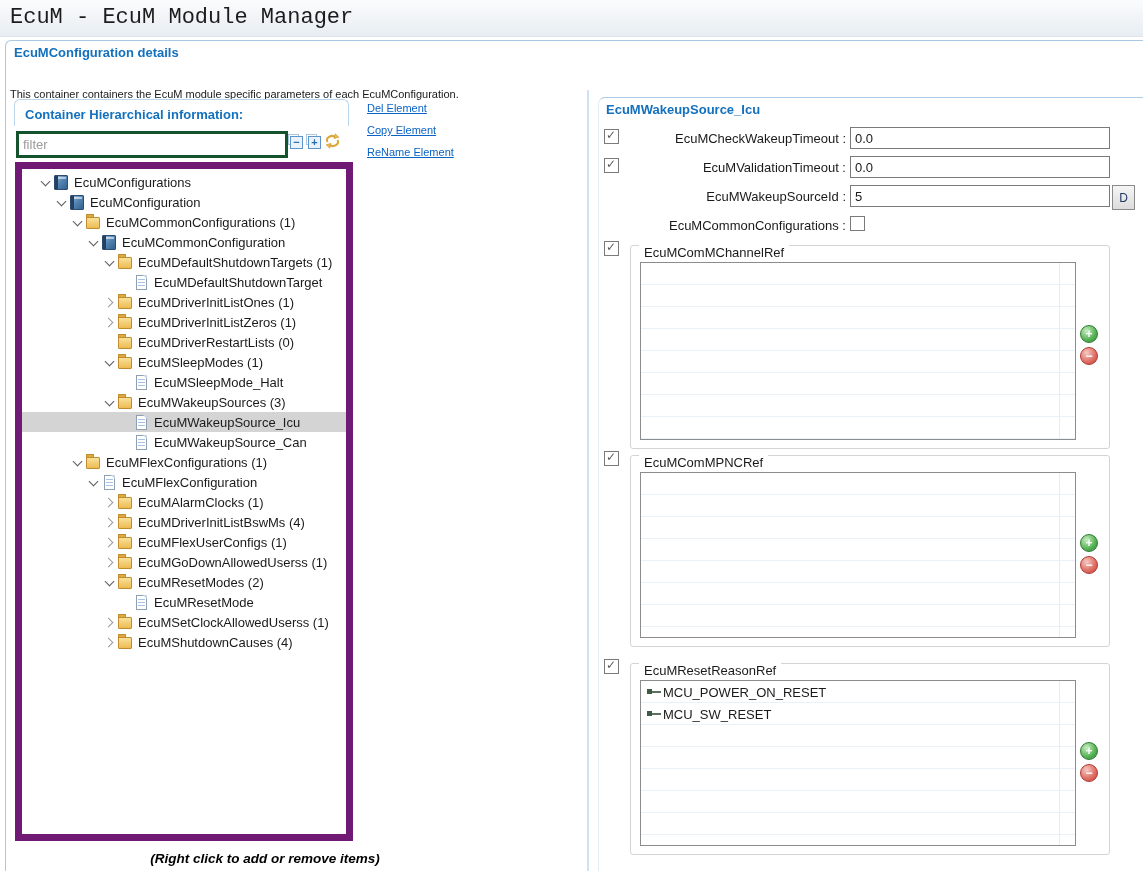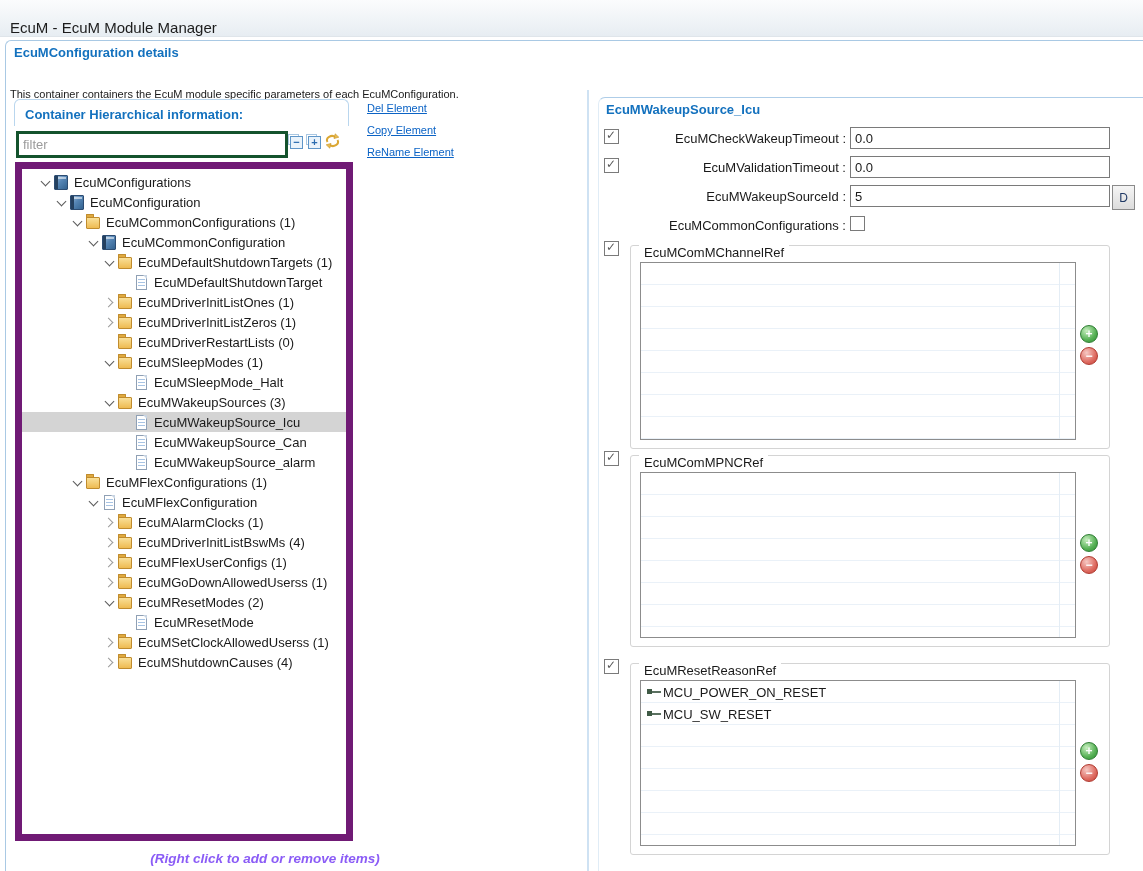--- a/index.html
+++ b/index.html
@@ -2,21 +2,21 @@
 <html><head>
 <meta charset="utf-8">
 <style>
   html,body{margin:0;padding:0;background:#fff;}
   #page{position:relative;width:1143px;height:871px;background:#fff;overflow:hidden;
         font-family:"Liberation Sans","DejaVu Sans",sans-serif;color:#1a1a1a;}
 
   
   .titlebar{position:absolute;left:0;top:0;width:1143px;height:36px;
             background:linear-gradient(#fbfcfd,#e7edf2);border-bottom:1px solid #dfe5ea;}
-  .titlebar .title{position:absolute;left:10px;top:19px;font-size:15px;color:#1c1c1c;}
+  .titlebar .title{position:absolute;left:10px;top:5px;font-size:22px;color:#1c1c1c;font-family:Liberation Mono, monospace;}
 
   
   .outer-panel{position:absolute;left:5px;top:40px;width:1137px;height:830px;
                border-top:1px solid #a9c9e4;border-left:1px solid #a9c9e4;
                border-radius:6px 0 0 0;background:#fff;}
   .details-title{position:absolute;left:14px;top:45px;font-size:13px;font-weight:bold;color:#1371be;}
   .details-desc{position:absolute;left:10px;top:64px;font-size:11px;color:#1a1a1a;margin-top:24px;}
 
   
   .left-group-hdr{position:absolute;left:14px;top:99px;width:333px;height:26px;
@@ -64,21 +64,21 @@
   
   .ico.doc{width:11px;flex-basis:11px;margin-left:2px;margin-right:6px;background:#fff;
            border:1px solid #8fa0b5;box-sizing:border-box;}
   .ico.doc::before{content:"";position:absolute;left:1px;right:1px;top:3px;height:7px;
            background:repeating-linear-gradient(#a8c4e4 0 1px,#fff 1px 3px);}
   .ico.doc::after{content:"";position:absolute;right:-1px;top:-1px;border-style:solid;
            border-width:0 4px 4px 0;border-color:transparent #c8d4e2 transparent transparent;}
   .tl{padding-left:1px;}
 
   .hint{position:absolute;left:55px;top:851px;width:420px;text-align:center;
-        font-size:13.5px;font-weight:bold;font-style:italic;color:#8b5cf6;}
+        font-size:13.5px;font-weight:bold;font-style:italic;color:#000000;}
 
   
   .actions a{position:absolute;left:367px;font-size:11px;color:#0b63c5;text-decoration:underline;cursor:pointer;}
 
   
   .vsep{position:absolute;left:587px;top:90px;width:2px;height:781px;background:#cfe2f3;}
 
   
   .right-panel{position:absolute;left:598px;top:97px;width:545px;height:774px;
                border-top:1px solid #aecde8;border-left:1px solid #e0ecf6;border-radius:7px 0 0 0;}
@@ -210,25 +210,20 @@
     <div class="trow l5 sel">
         <span class="chev none"></span>
         <span class="ico doc"></span>
         <span class="tl">EcuMWakeupSource_Icu</span>
       </div>
     <div class="trow l5">
         <span class="chev none"></span>
         <span class="ico doc"></span>
         <span class="tl">EcuMWakeupSource_Can</span>
       </div>
-    <div class="trow l5">
-        <span class="chev none"></span>
-        <span class="ico doc"></span>
-        <span class="tl">EcuMWakeupSource_alarm</span>
-      </div>
     <div class="trow l2">
         <span class="chev exp"></span>
         <span class="ico fold"></span>
         <span class="tl">EcuMFlexConfigurations (1)</span>
       </div>
     <div class="trow l3">
         <span class="chev exp"></span>
         <span class="ico doc"></span>
         <span class="tl">EcuMFlexConfiguration</span>
       </div>

